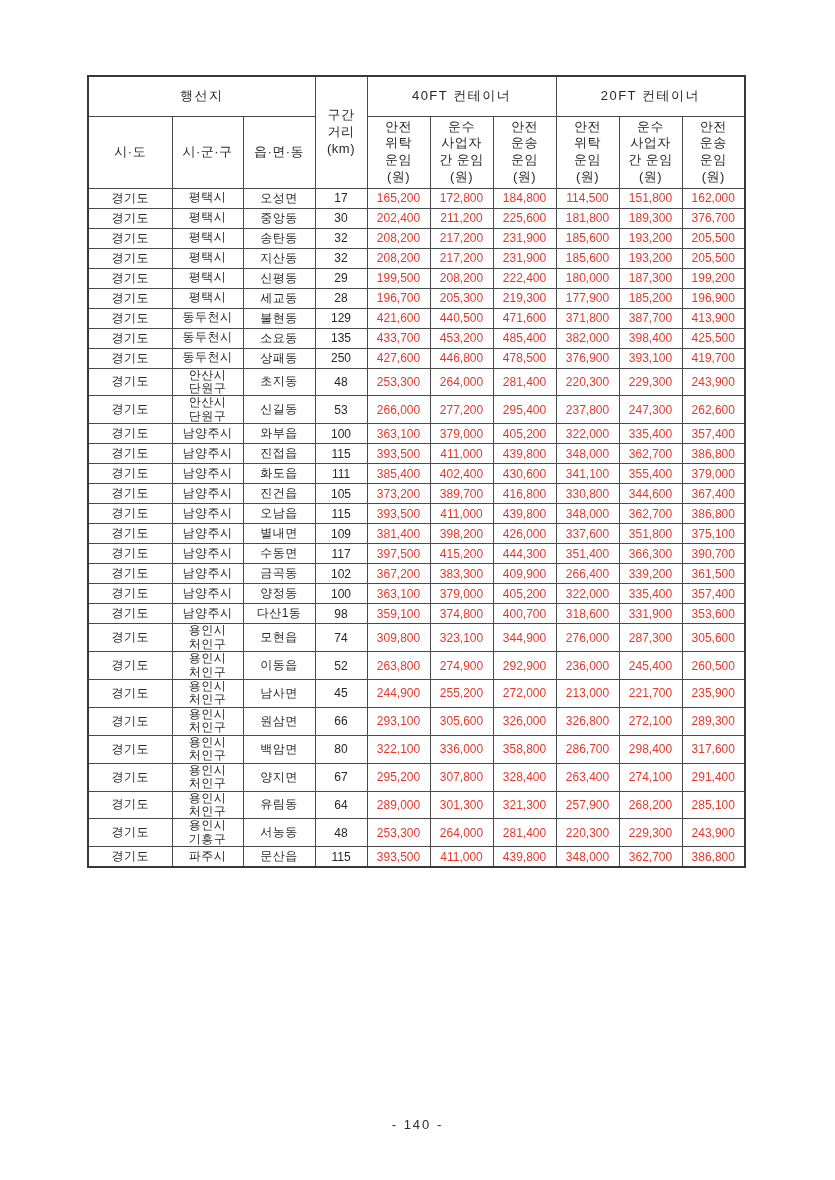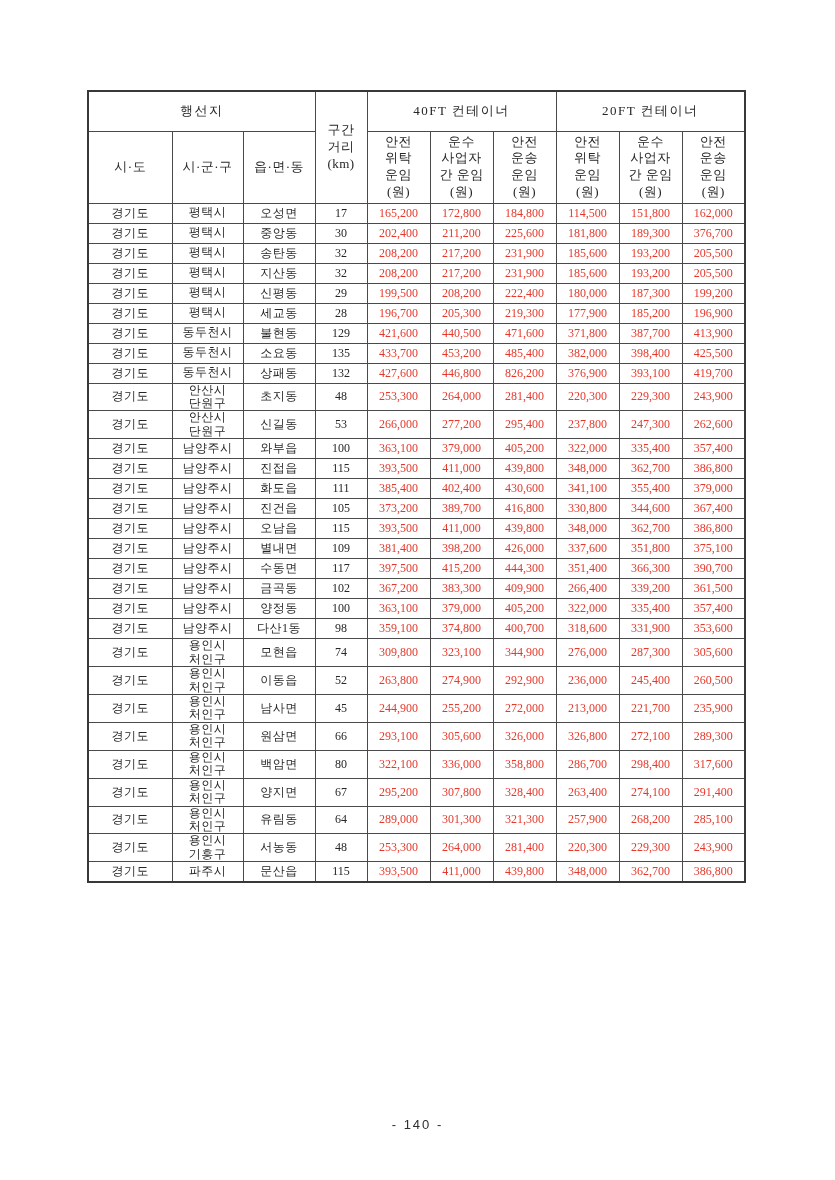--- a/index.html
+++ b/index.html
@@ -13,26 +13,25 @@
   }
   .sheet {
     position: relative;
     width: 835px;
     height: 1180px;
     overflow: hidden;
   }
   table.fare-table {
     position: absolute;
     left: 87px;
-    top: 90px;
+    top: 75px;
     width: 658px;
     border-collapse: collapse;
     table-layout: fixed;
     border: 2px solid #383838;
-    font-family: Liberation Serif, serif;
   }
   .fare-table th,
   .fare-table td {
     border: 1px solid #4a4a4a;
     padding: 0 2px;
     text-align: center;
     vertical-align: middle;
     font-weight: normal;
     overflow: hidden;
   }
@@ -223,24 +222,24 @@
       <td class="fare">453,200</td>
       <td class="fare">485,400</td>
       <td class="fare">382,000</td>
       <td class="fare">398,400</td>
       <td class="fare">425,500</td>
     </tr>
         <tr>
       <td class="c-sido">경기도</td>
       <td class="c-sigungu">동두천시</td>
       <td class="c-dong">상패동</td>
-      <td class="c-km">132</td>
+      <td class="c-km">250</td>
       <td class="fare">427,600</td>
       <td class="fare">446,800</td>
-      <td class="fare">826,200</td>
+      <td class="fare">478,500</td>
       <td class="fare">376,900</td>
       <td class="fare">393,100</td>
       <td class="fare">419,700</td>
     </tr>
         <tr>
       <td class="c-sido">경기도</td>
       <td class="c-sigungu">안산시
 단원구</td>
       <td class="c-dong">초지동</td>
       <td class="c-km">48</td>

